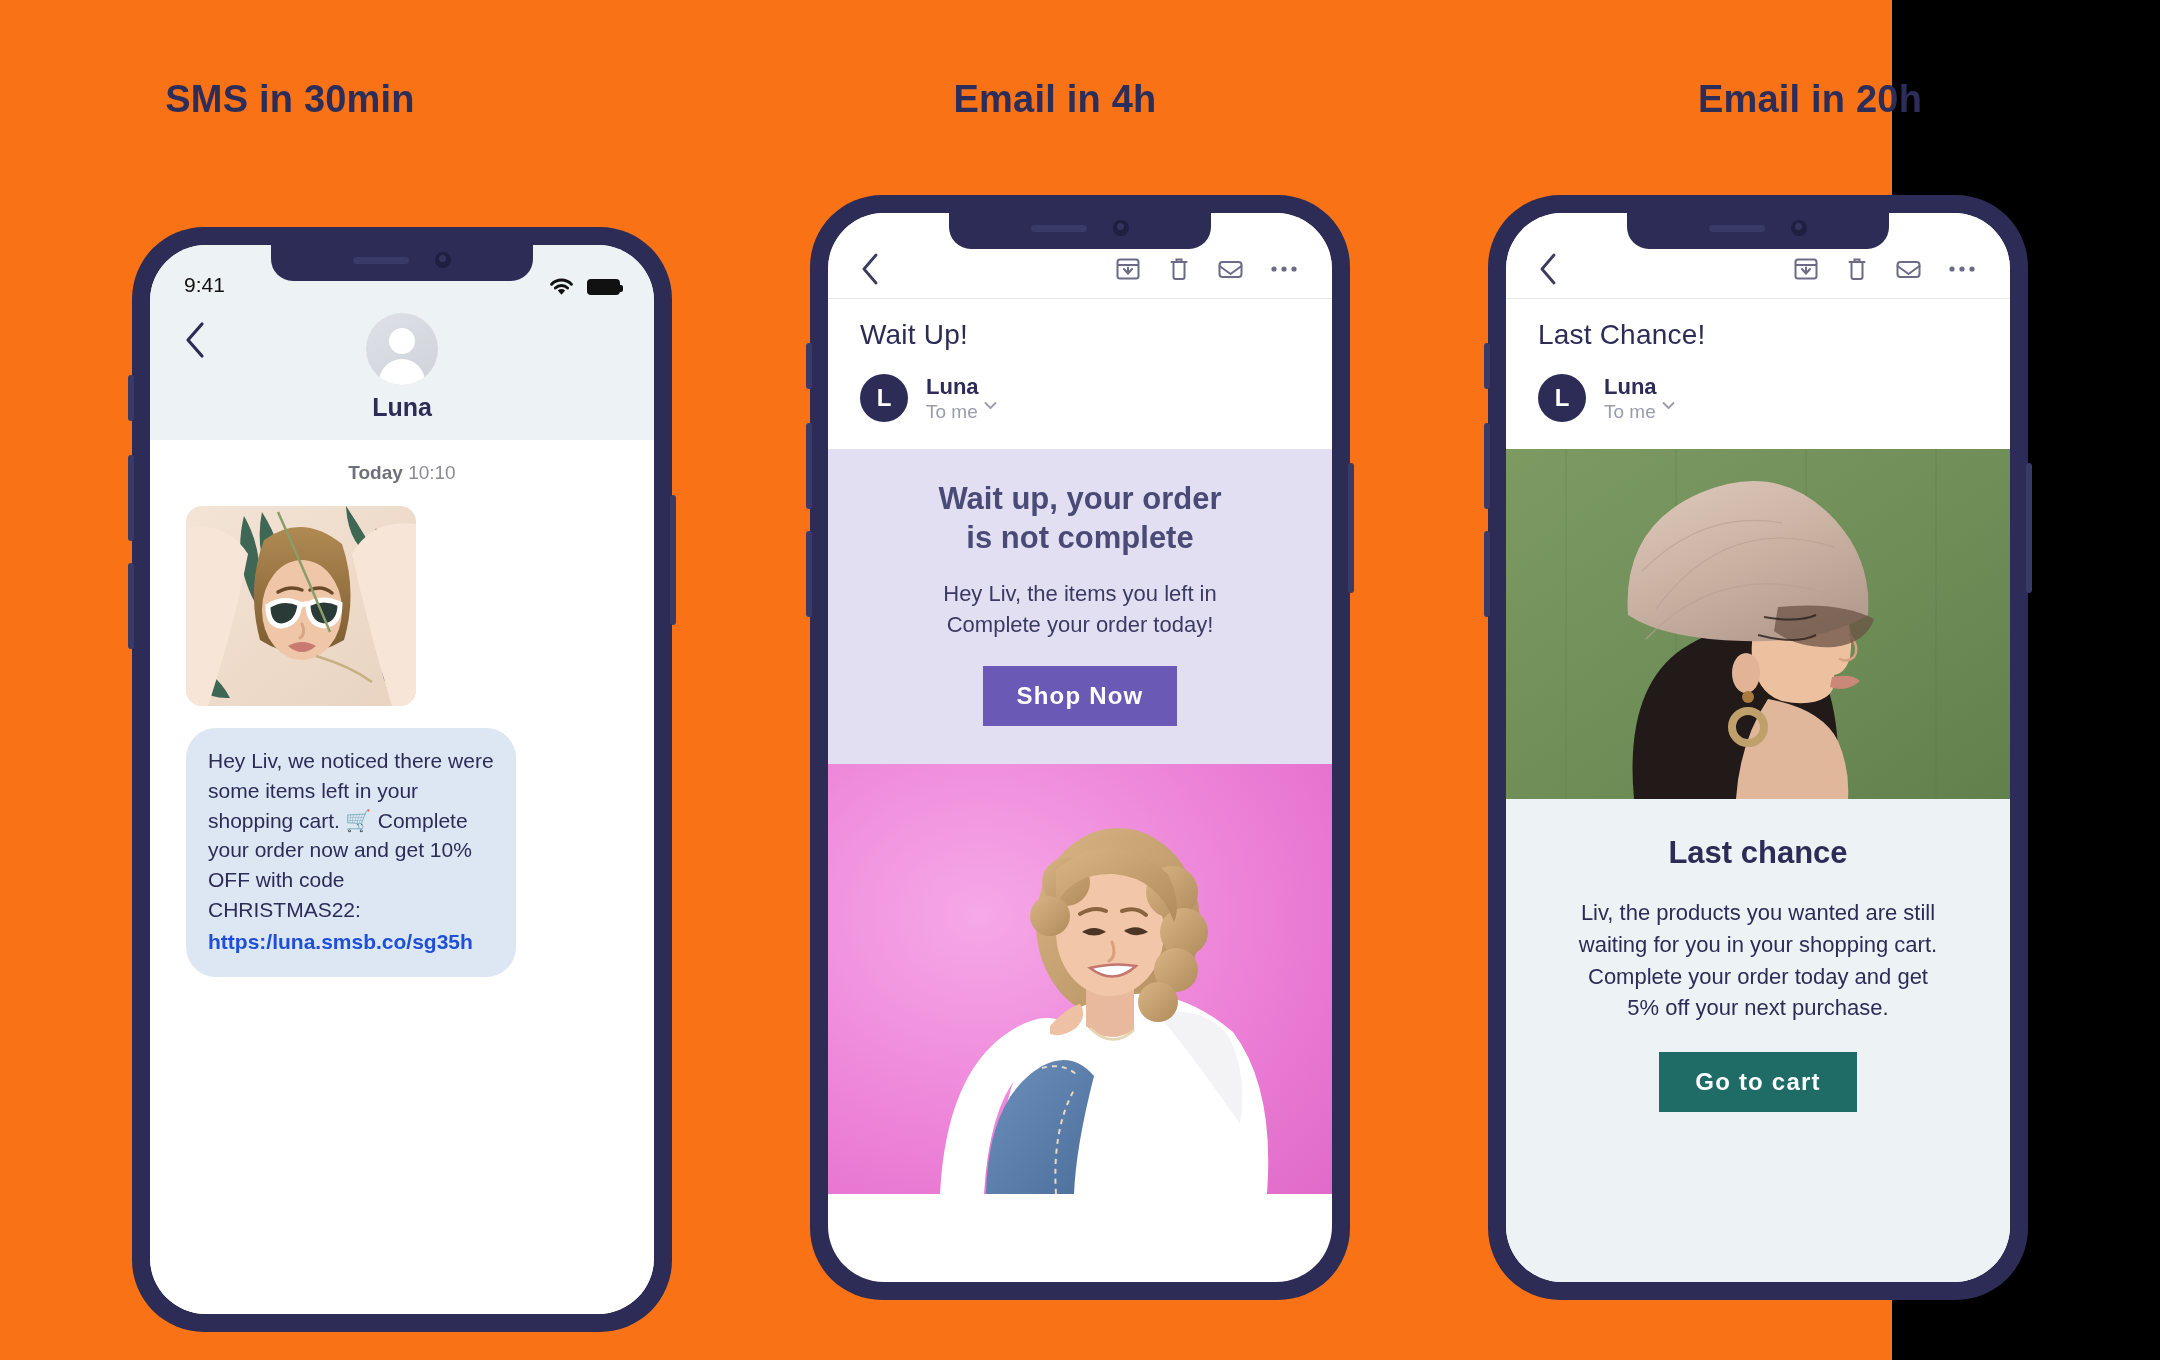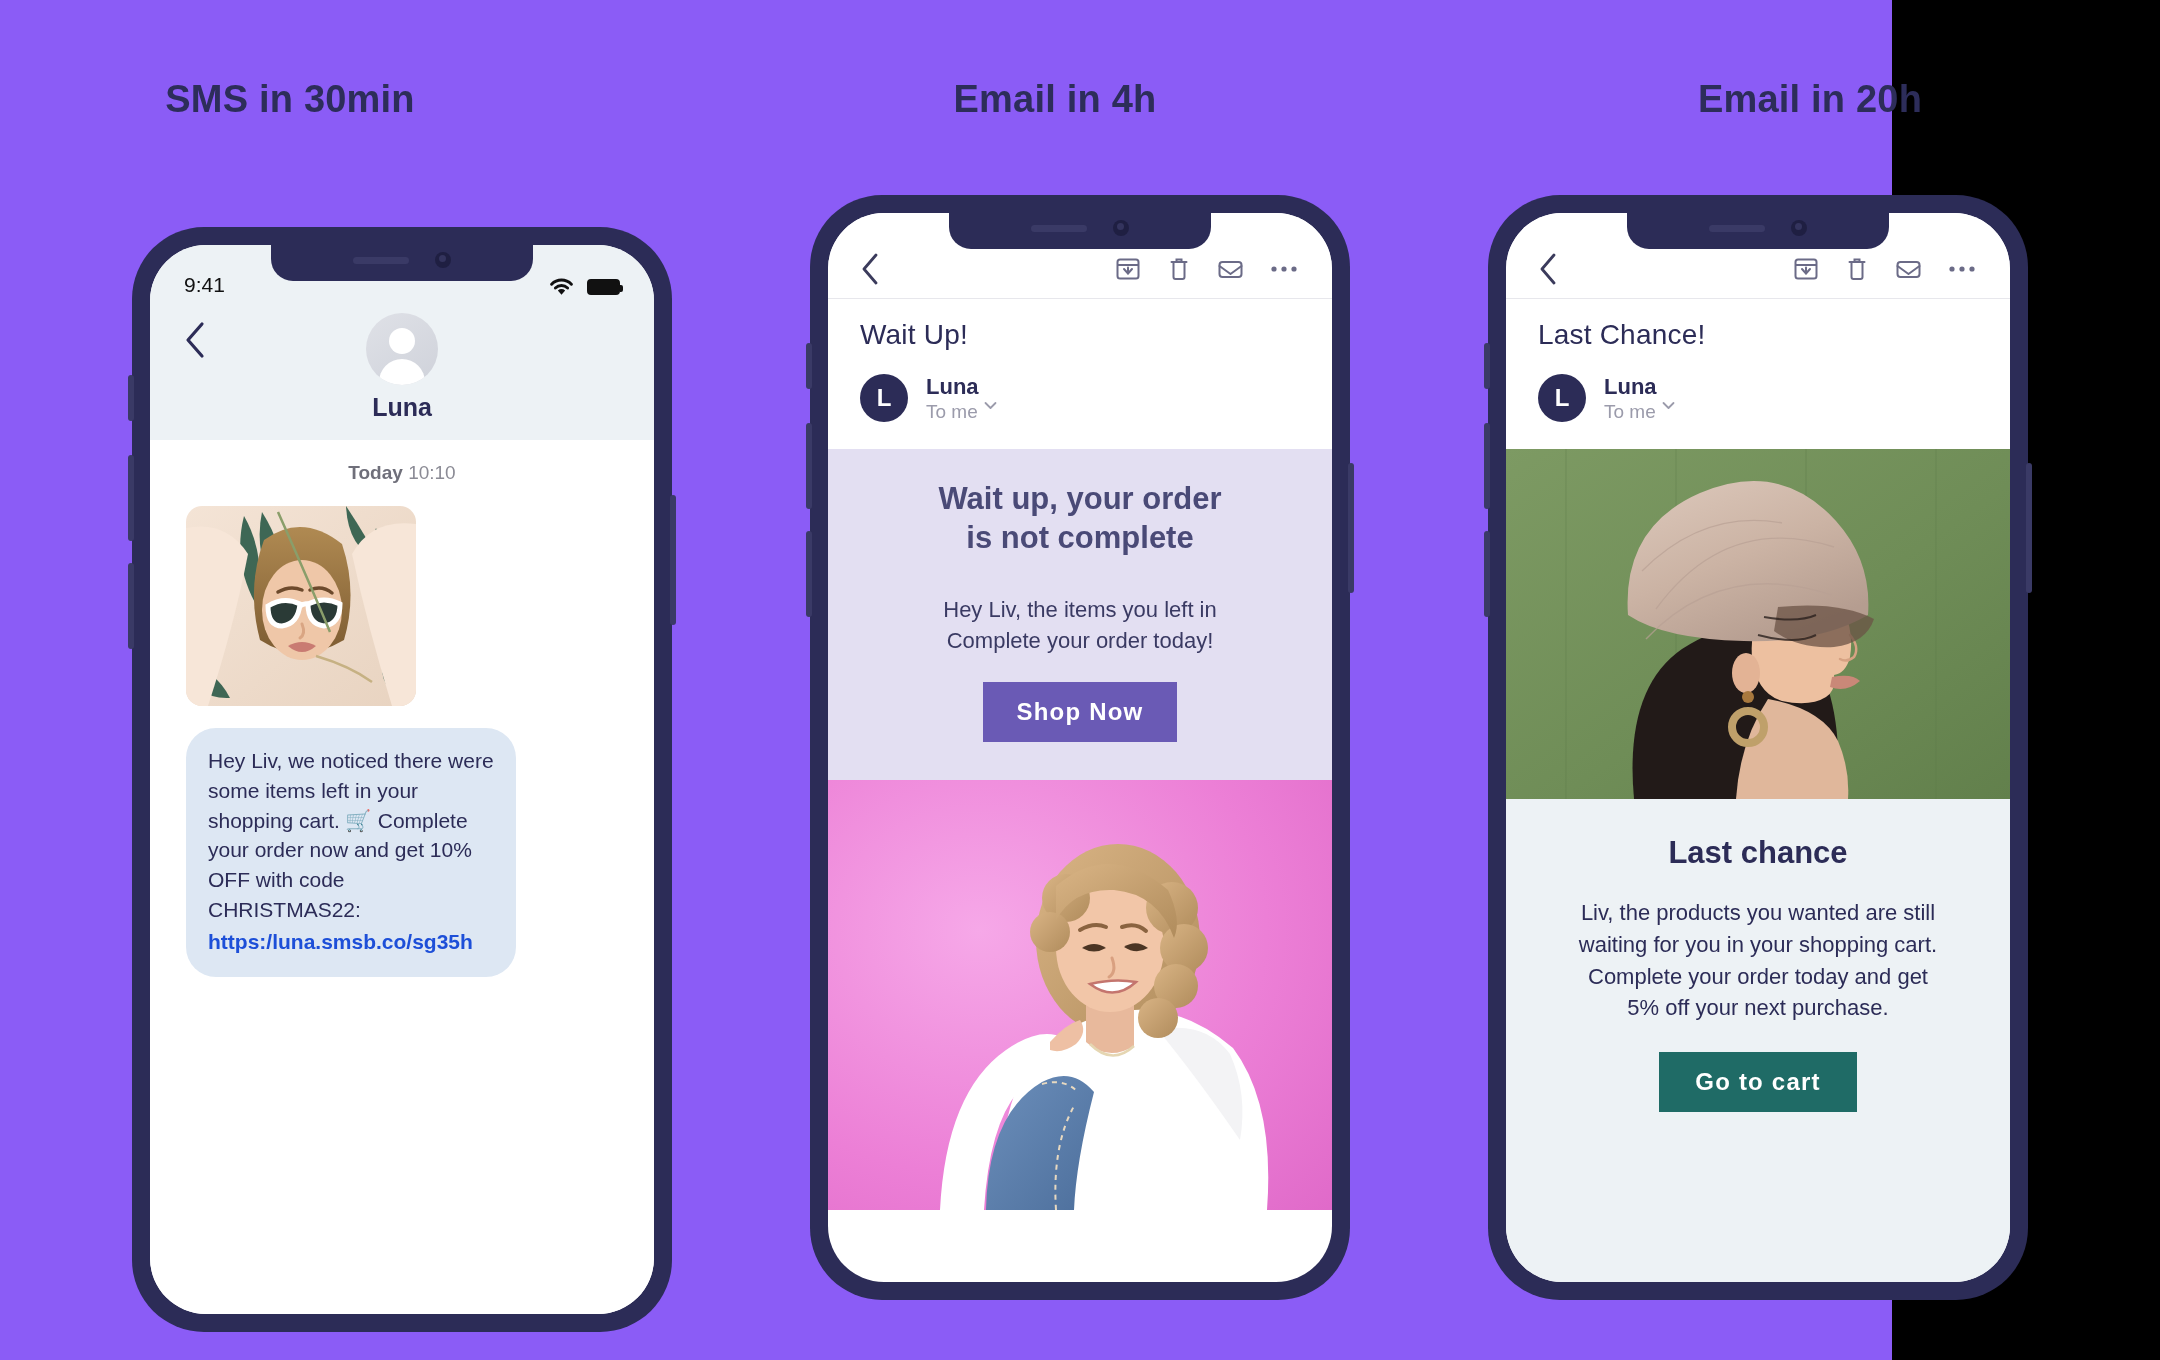--- a/index.html
+++ b/index.html
@@ -5,21 +5,21 @@
   * { box-sizing: border-box; margin: 0; padding: 0; }
   html, body {
     width: 2160px; height: 1360px;
     background: #000000;
     font-family: "Liberation Sans", sans-serif;
     overflow: hidden;
   }
   .stage {
     position: relative;
     width: 1892px; height: 1360px;
-    background: #8b5cf6;
+    background: #f97316;
   }
 
   
   .col-title {
     position: absolute;
     text-align: center;
     color: #2d2d5a;
     font-weight: 700;
     font-size: 38px;
     letter-spacing: 0.2px;
@@ -184,21 +184,21 @@
   .promo-purple {
     background:#e3dff2;
     text-align:center;
     padding: 30px 28px 38px 28px;
   }
   .promo-h1 {
     font-size: 31px; font-weight: 700; color:#4a4a77;
     line-height: 1.28;
   }
   .promo-p {
-    margin-top: 36px;
+    margin-top: 20px;
     font-size: 22px; color:#3a3a63; line-height:1.42; font-weight:500;
   }
   .btn-shop {
     display:inline-block; margin-top: 26px;
     background:#6a5ab5; color:#fff;
     font-size: 24px; font-weight:700; letter-spacing:1.2px;
     padding: 16px 34px;
     border: none;
     cursor: pointer;
     font-family: "Liberation Sans", sans-serif;

